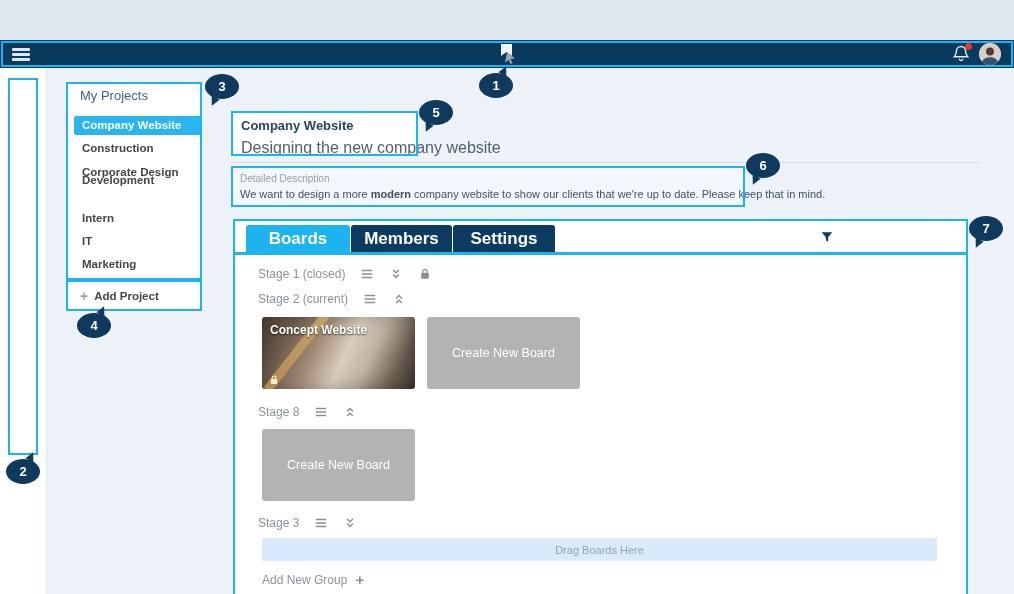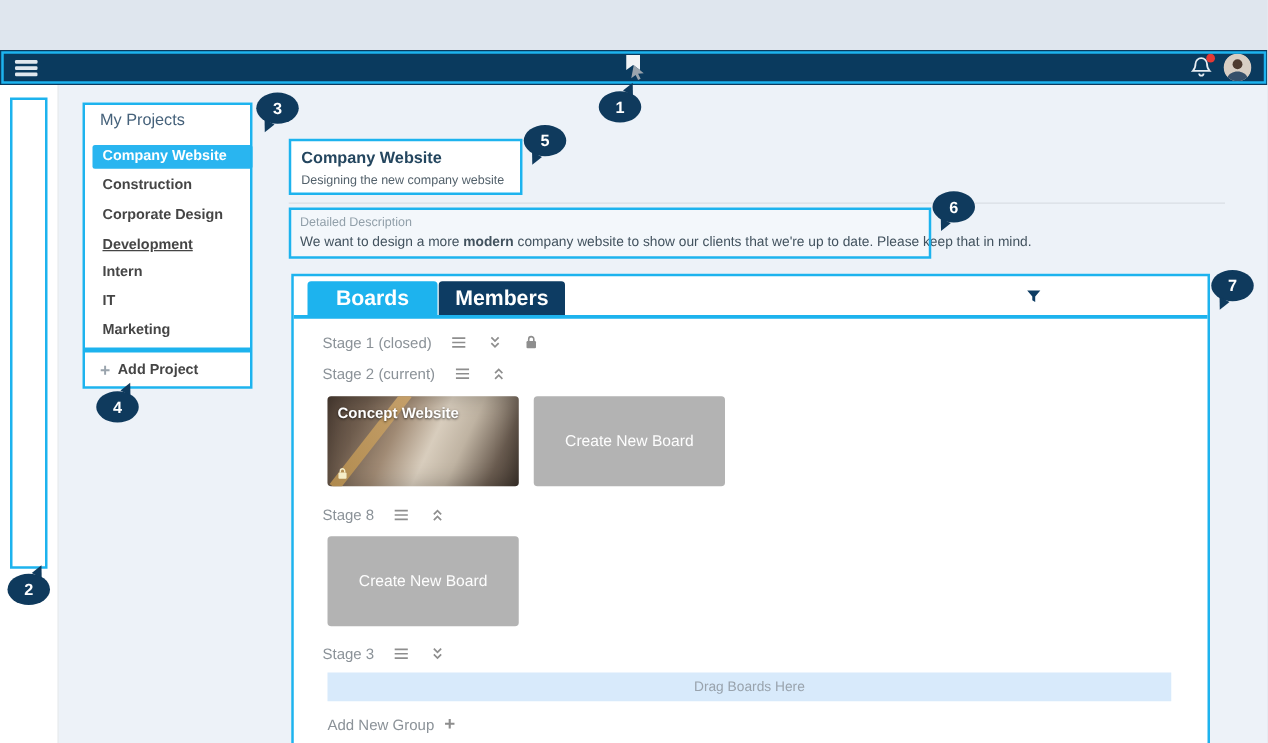--- a/index.html
+++ b/index.html
@@ -25,21 +25,21 @@
   .projects-title{position:absolute;left:80px;top:48px;font-size:13px;color:#46627b;z-index:3;}
   .proj-item{position:absolute;left:74px;width:120px;height:19px;line-height:19px;
              font-size:11.5px;font-weight:bold;color:#454545;padding-left:8px;z-index:3;cursor:pointer;}
   .proj-item.selected{background:#29b5f0;color:#fff;border-radius:2px;}
   .addproject{position:absolute;left:80px;top:247px;height:18px;display:flex;align-items:center;gap:6px;z-index:3;cursor:pointer;}
   .addproject .plus{color:#9aa4ad;font-size:14px;font-weight:bold;}
   .addproject .lbl{font-size:11.5px;font-weight:bold;color:#454545;}
 
   
   .proj-h-title{position:absolute;left:241px;top:78px;font-size:13px;font-weight:bold;color:#24465f;z-index:3;}
-  .proj-h-sub{position:absolute;left:241px;top:99px;font-size:10px;color:#53616b;z-index:3;}
+  .proj-h-sub{position:absolute;left:241px;top:99px;font-size:16px;color:#53616b;z-index:3;}
   .divider{position:absolute;left:231px;top:122px;width:749px;height:1px;background:#d9dee3;z-index:1;}
   .desc-panel{position:absolute;left:231px;top:126px;width:514px;height:41px;background:#f3f7fb;z-index:2;box-sizing:border-box;}
   .desc-label{position:absolute;left:240px;top:133px;font-size:10px;color:#92a0aa;z-index:3;}
   .desc-text{position:absolute;left:240px;top:148px;font-size:11px;color:#42525e;z-index:3;white-space:nowrap;}
   .desc-text b{font-weight:bold;}
 
   
   .tab{position:absolute;top:185px;height:27px;border-radius:3px 3px 0 0;color:#fff;
        font-size:17px;font-weight:bold;display:flex;align-items:center;justify-content:center;z-index:3;cursor:pointer;}
   .tab.active{background:#1db3ee;}
@@ -202,21 +202,21 @@
       </svg>
     </div>
 
   <div class="panel-white" style="left:66px;top:42px;width:136px;height:198px;"></div>
   <div class="panel-white" style="left:66px;top:240px;width:136px;height:31px;"></div>
   <div class="projects-title">My Projects</div>
 
   <div class="proj-item selected" style="top:76px;">Company Website</div>
   <div class="proj-item" style="top:99px;">Construction</div>
   <div class="proj-item" style="top:123px;">Corporate Design</div>
-  <div class="proj-item" style="top:147px;text-decoration:underline;">Development</div>
+  <div class="proj-item" style="top:131px;">Development</div>
   <div class="proj-item" style="top:192px;">IT</div>
   <div class="proj-item" style="top:169px;">Intern</div>
   <div class="proj-item" style="top:215px;">Marketing</div>
 
   <div class="addproject">
     <span class="plus">+</span>
     <span class="lbl">Add Project</span>
   </div>
 
   <div class="panel-white" style="left:231px;top:71px;width:187px;height:45px;"></div>
@@ -225,20 +225,21 @@
   <div class="divider"></div>
 
   <div class="desc-panel"></div>
   <div class="desc-label">Detailed Description</div>
   <div class="desc-text"><span>We want to design a more </span><b>modern</b><span> company website to show our clients that we're up to date. Please keep that in mind.</span></div>
 
   <div class="panel-white" style="left:233px;top:179px;width:735px;height:402px;"></div>
 
   <div class="tab active" style="left:246px;width:104px;">Boards</div>
   <div class="tab inactive" style="left:351px;width:101px;">Members</div>
+  <div class="tab inactive" style="left:453px;width:102px;">Settings</div>
   <div class="tab-underline"></div>
 
   <div class="funnel">
     <svg viewBox="0 0 24 24">
         <path d="M3 4h18l-7 8.5V20l-4-2.6v-4.9z" fill="#0d3c63"></path>
       </svg></div>
 
   <div class="stage-row" style="left:258px;top:227px;">
     <span class="stage-name">Stage 1 (closed)</span>
     <span class="stage-ic">

